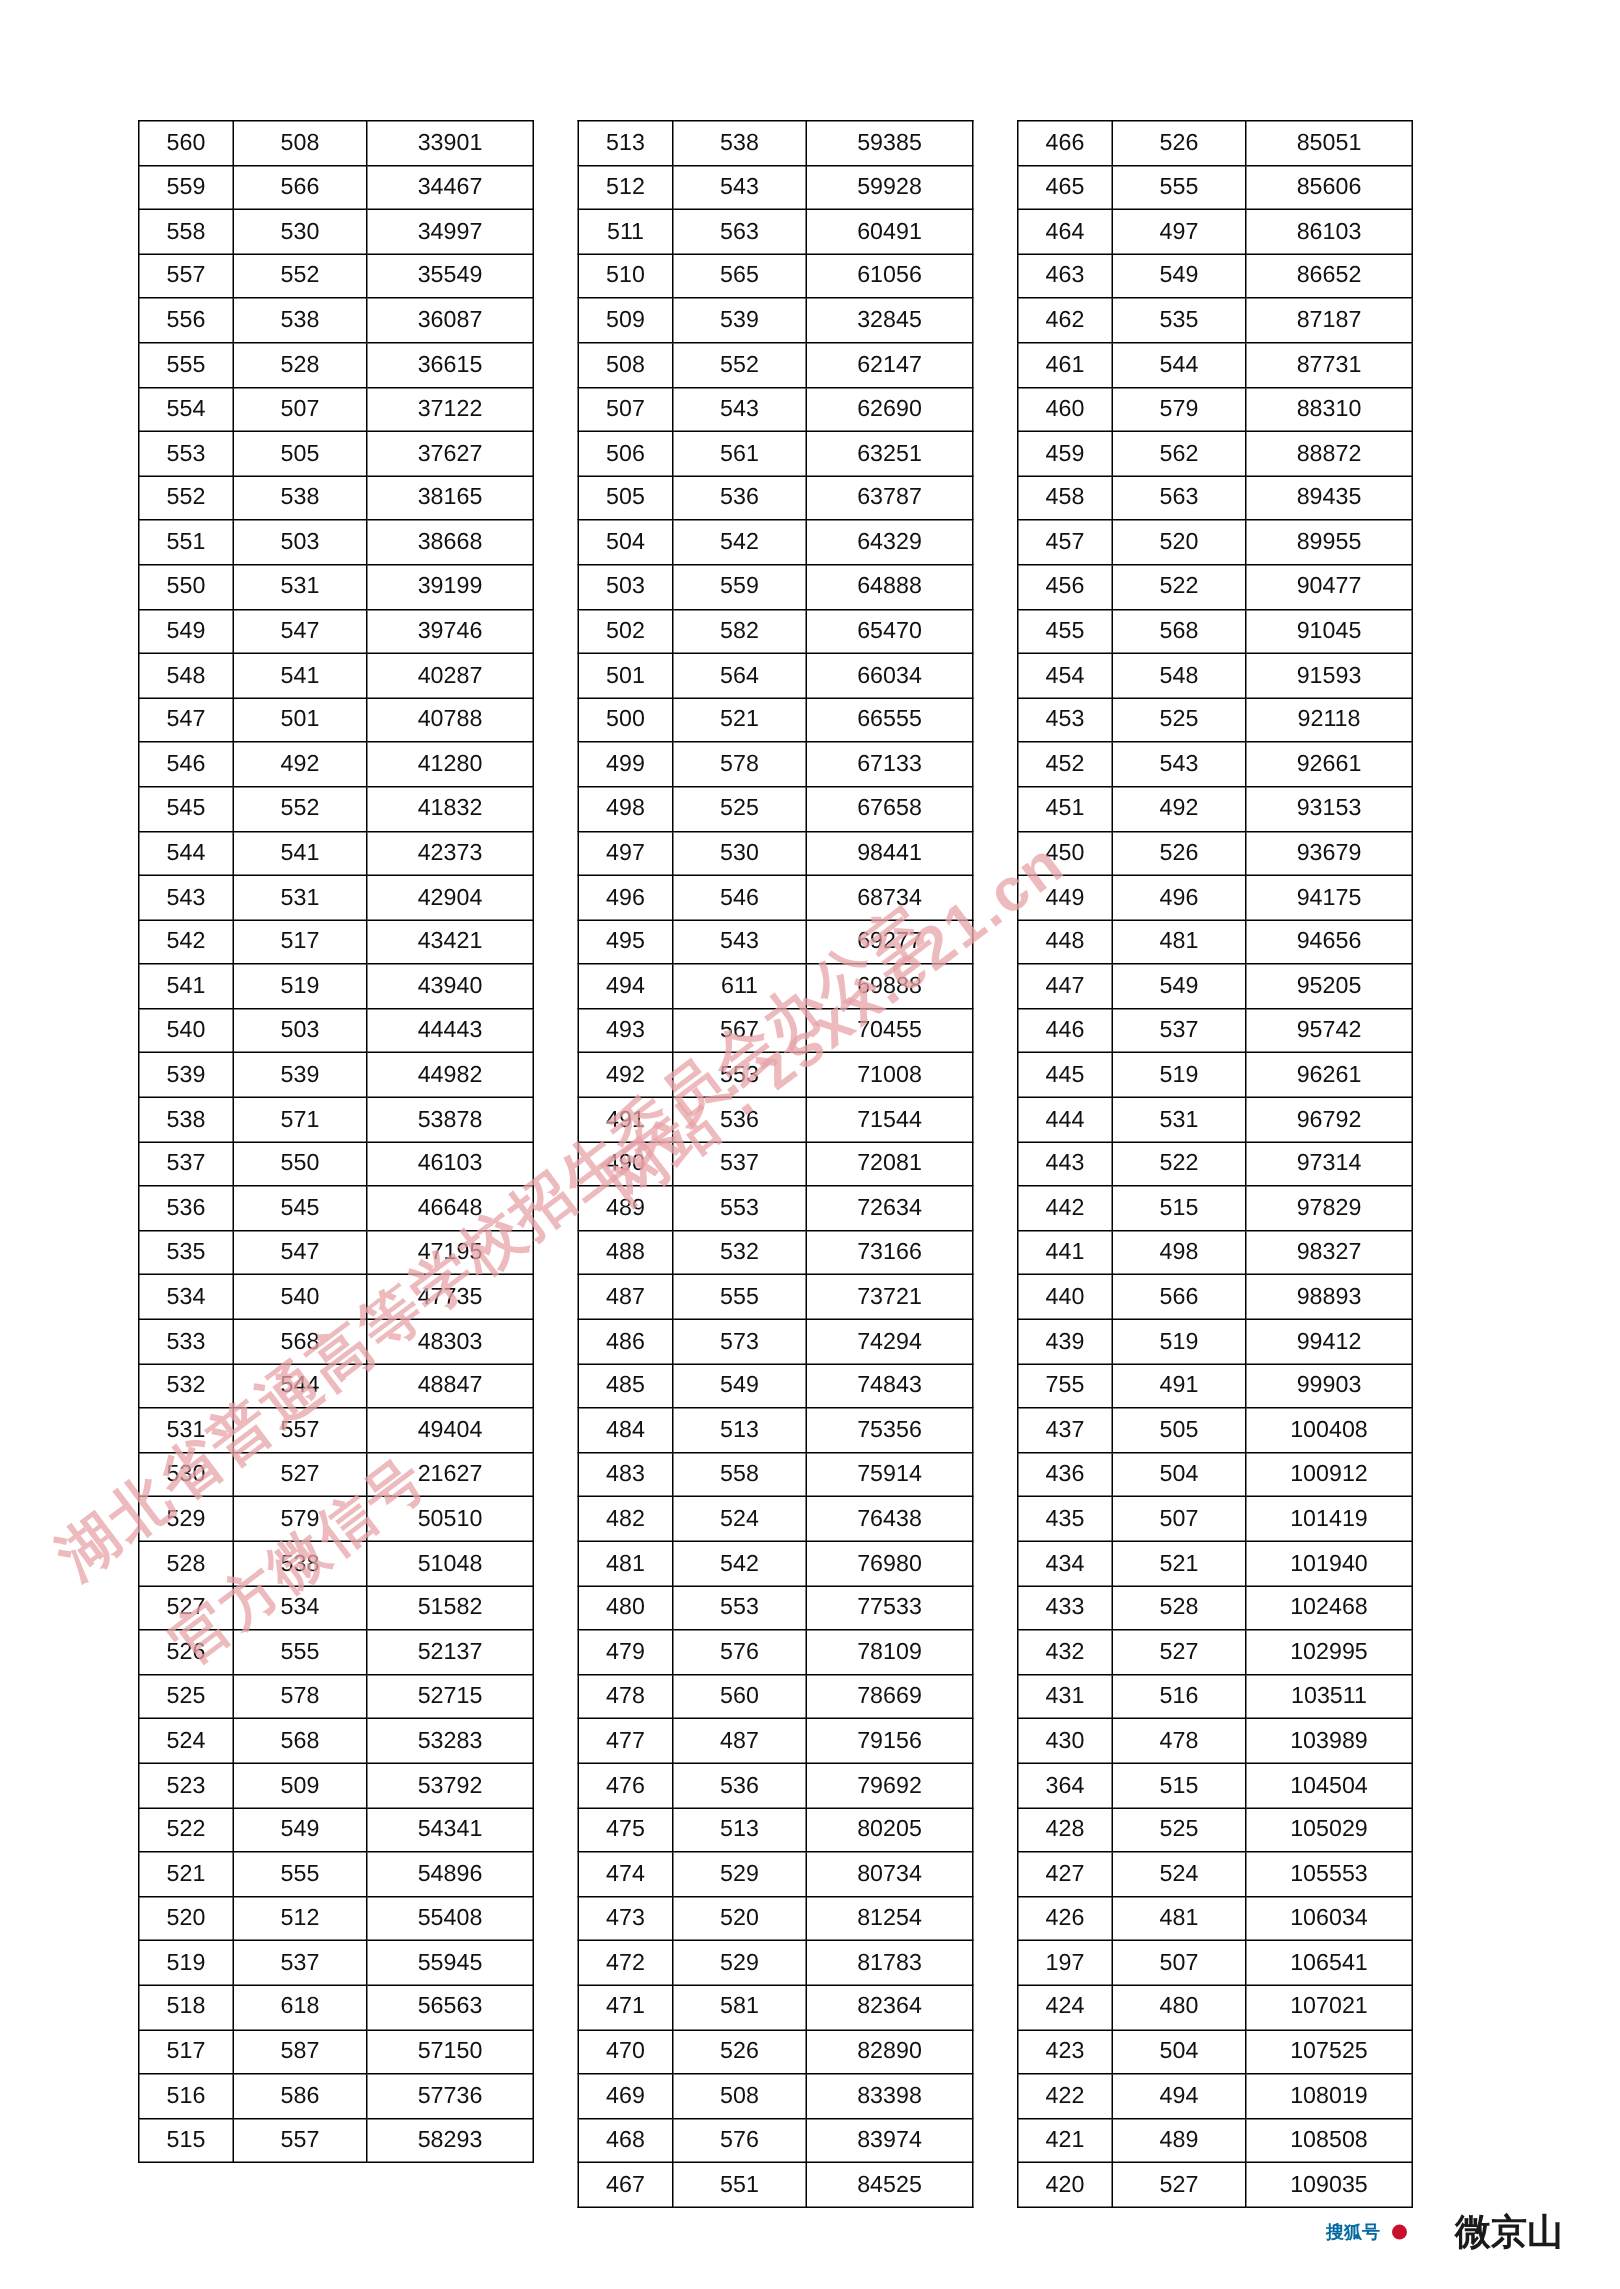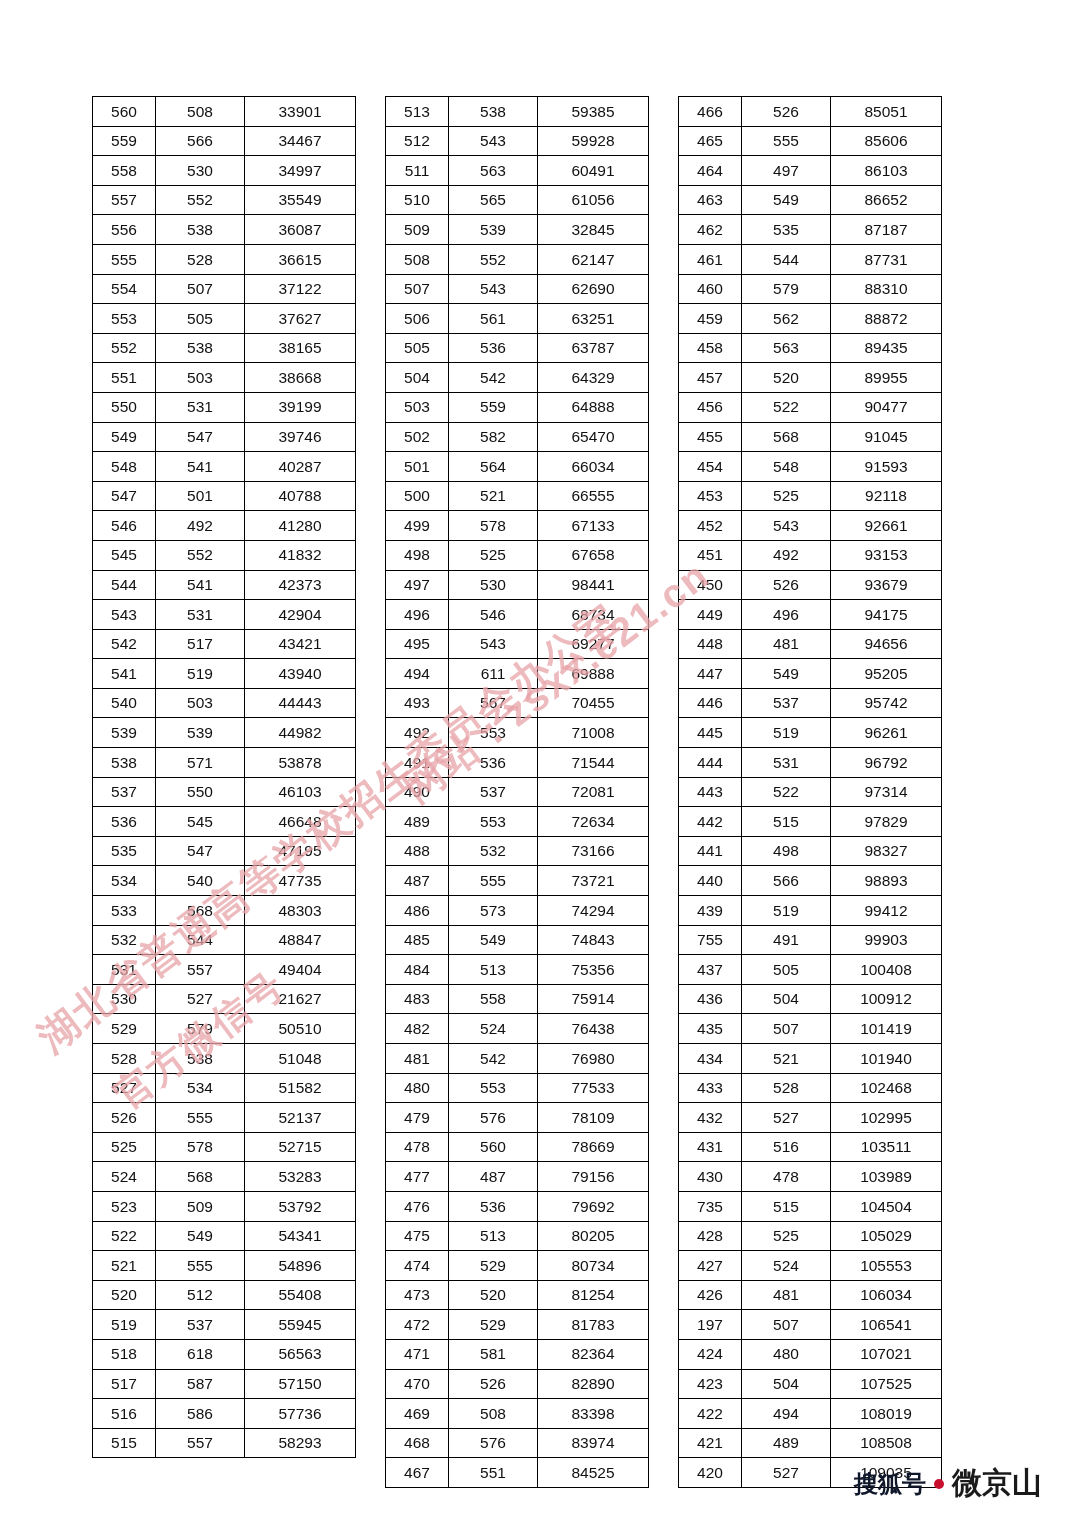--- a/index.html
+++ b/index.html
@@ -24,21 +24,20 @@
   .tables {
     position: absolute;
     left: 92px;
     top: 80px;
     display: flex;
     gap: 29px;
   }
   table.score-table {
     border-collapse: collapse;
     table-layout: fixed;
-    margin-top: 16px;
   }
   table.score-table td {
     border: 1px solid #000;
     height: 28.6px;
     text-align: center;
     font-size: 15.5px;
     line-height: 1;
     padding: 0;
     background: transparent;
   }
@@ -82,31 +81,31 @@
     right: 38px;
     bottom: 22px;
     display: flex;
     align-items: center;
     gap: 8px;
     font-size: 21px;
     font-weight: 700;
     color: #1a1a1a;
   }
   .footer .sohu {
-    color: #0f172a;
-    font-size: 24px;
+    color: #0369a1;
+    font-size: 12px;
     font-weight: 700;
   }
   .footer .dot {
     width: 10px; height: 10px;
     border-radius: 50%;
     background: #c8102e;
     display: inline-block;
   }
-  .footer .name { font-size: 30px; }
+  .footer .name { font-size: 24px; margin-left: 24px; }
 </style>
 </head>
 <body>
 
 <div class="page">
 
   <div class="tables">
     <div>
       <table class="score-table">
         <tbody>
@@ -766,21 +765,21 @@
               <td class="c0">431</td>
               <td class="c1">516</td>
               <td class="c2">103511</td>
             </tr>
             <tr>
               <td class="c0">430</td>
               <td class="c1">478</td>
               <td class="c2">103989</td>
             </tr>
             <tr>
-              <td class="c0">735</td>
+              <td class="c0">364</td>
               <td class="c1">515</td>
               <td class="c2">104504</td>
             </tr>
             <tr>
               <td class="c0">428</td>
               <td class="c1">525</td>
               <td class="c2">105029</td>
             </tr>
             <tr>
               <td class="c0">427</td>

